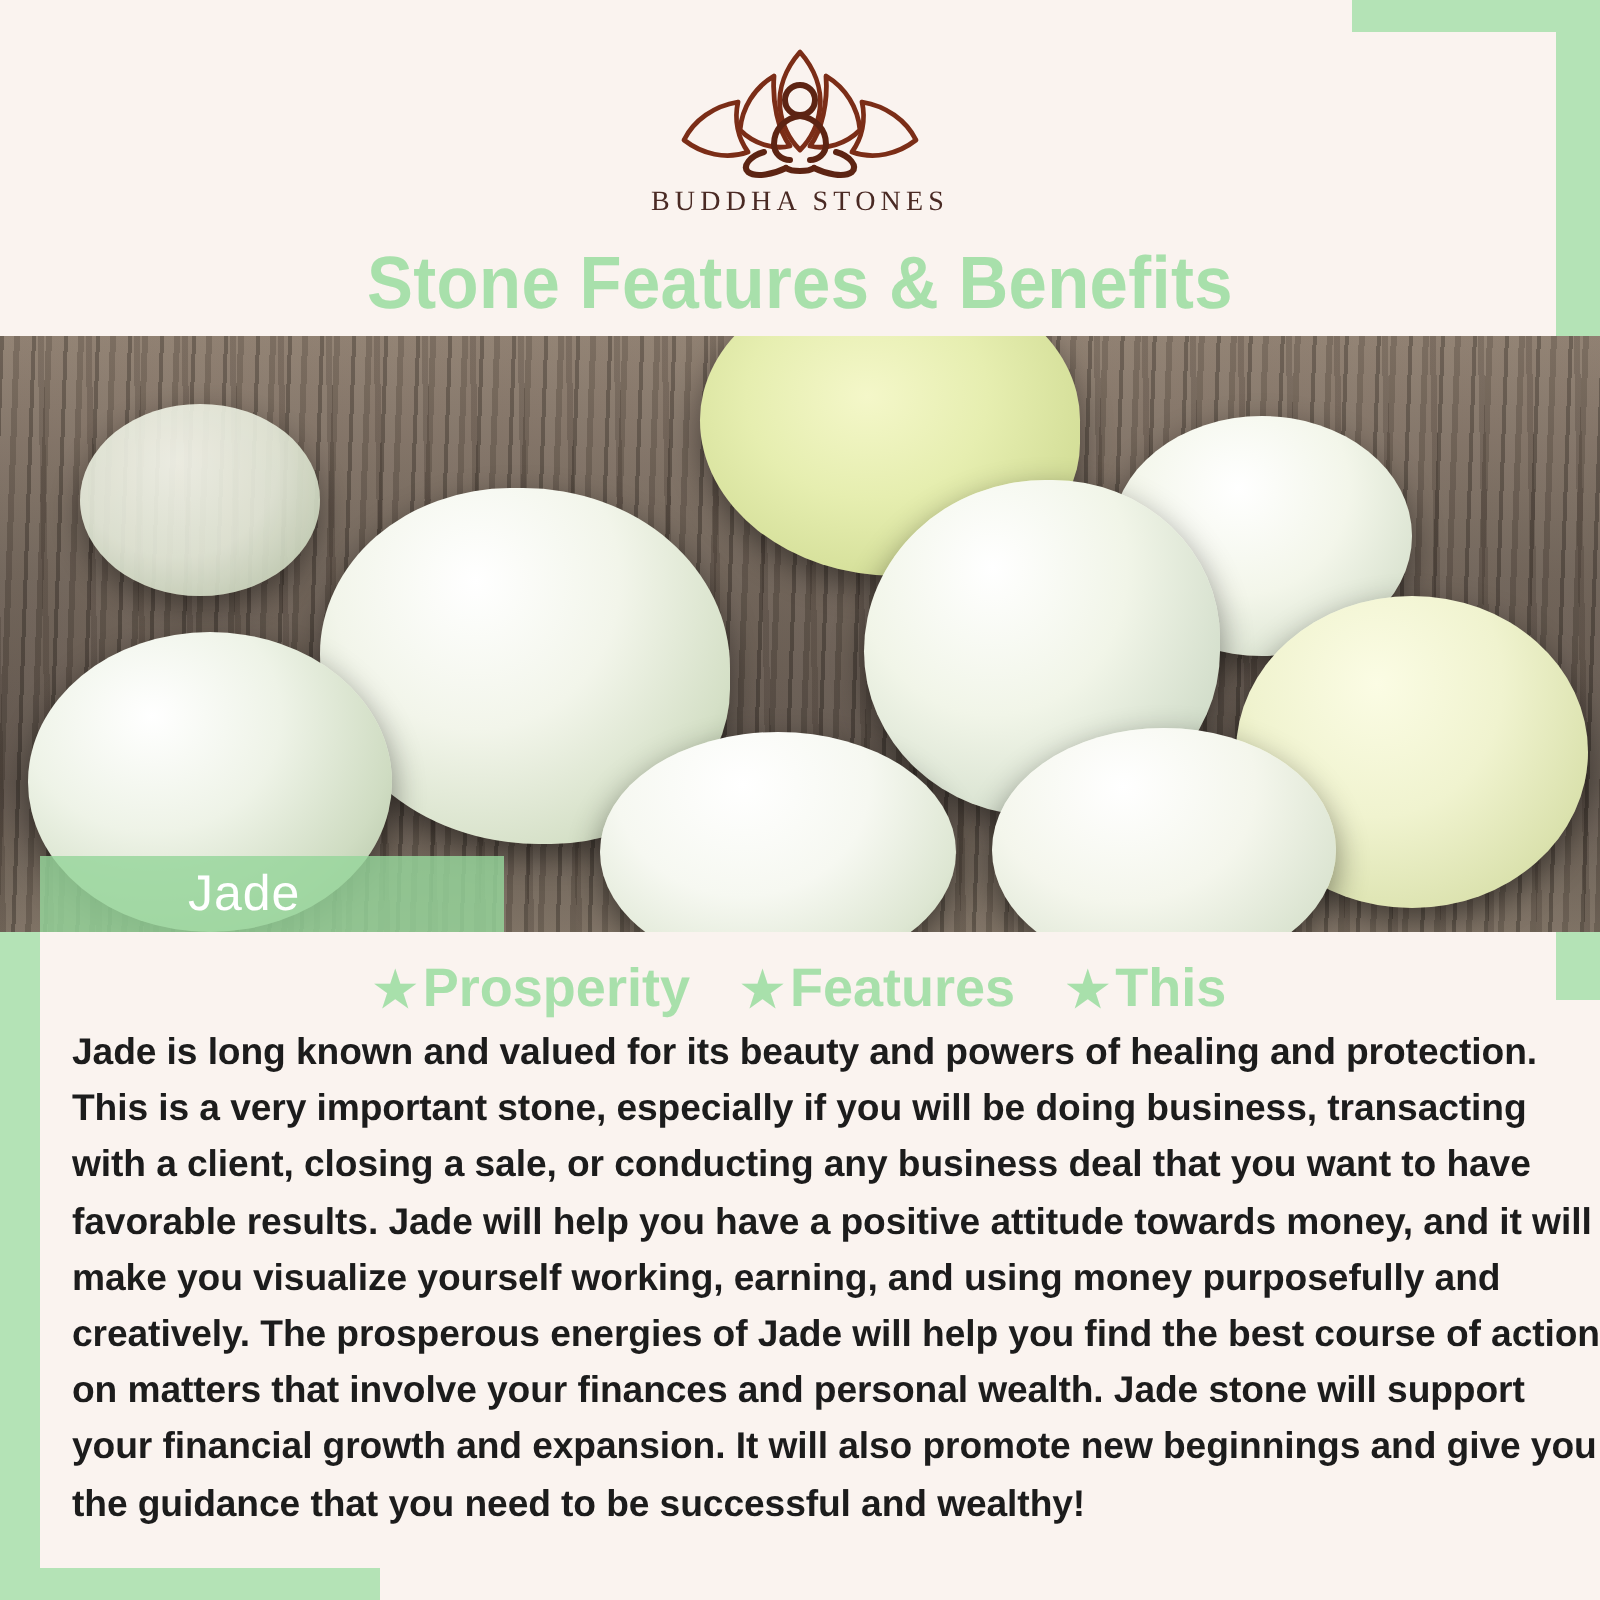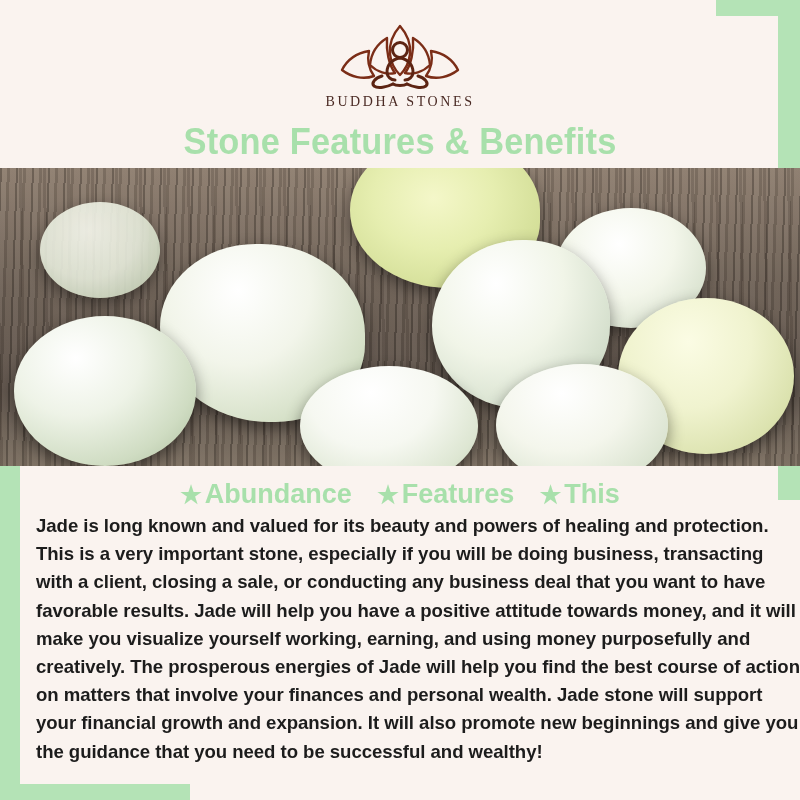--- a/index.html
+++ b/index.html
@@ -47,21 +47,20 @@
   }
 
   
   .header {
     position: absolute;
     top: 0;
     left: 0;
     width: 676px;
     height: 168px;
     background: #faf3ef;
-    padding-left: 40px;
   }
   .logo-wrap {
     position: absolute;
     top: 18px;
     left: 0;
     width: 800px;
     text-align: center;
   }
   .logo-mark {
     display: block;
@@ -243,24 +242,27 @@
     <div class="stone s4"></div>
     <div class="stone s8"></div>
     <div class="stone s2"></div>
     <div class="stone s5"></div>
     <div class="stone s7"></div>
     <div class="stone s1"></div>
     <div class="stone s3"></div>
     <div class="stone s6"></div>
   </div>
 
+  <div class="jade-banner">
+    <span class="jade-label">Jade</span>
+  </div>
 
   <div class="benefits">
     <span class="benefit-item">
-      <span class="benefit-star">★</span><span>Abundance</span>
+      <span class="benefit-star">★</span><span>Prosperity</span>
     </span>
     <span class="benefit-item">
       <span class="benefit-star">★</span><span>Features</span>
     </span>
     <span class="benefit-item">
       <span class="benefit-star">★</span><span>This</span>
     </span>
   </div>
 
   <div class="body-copy">

